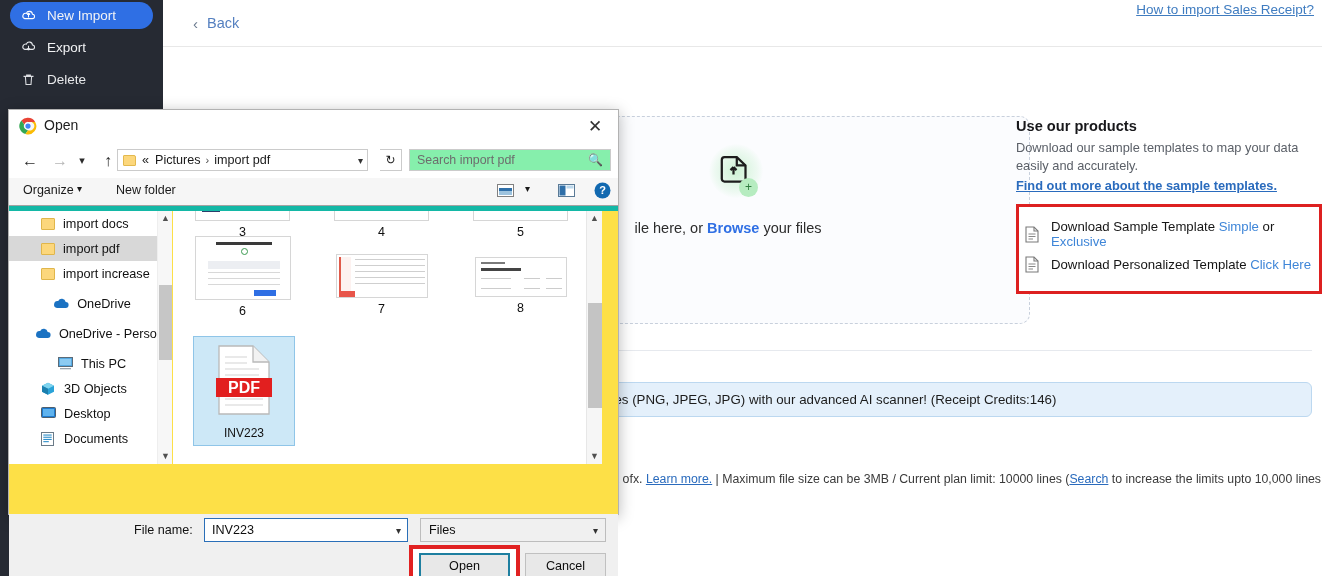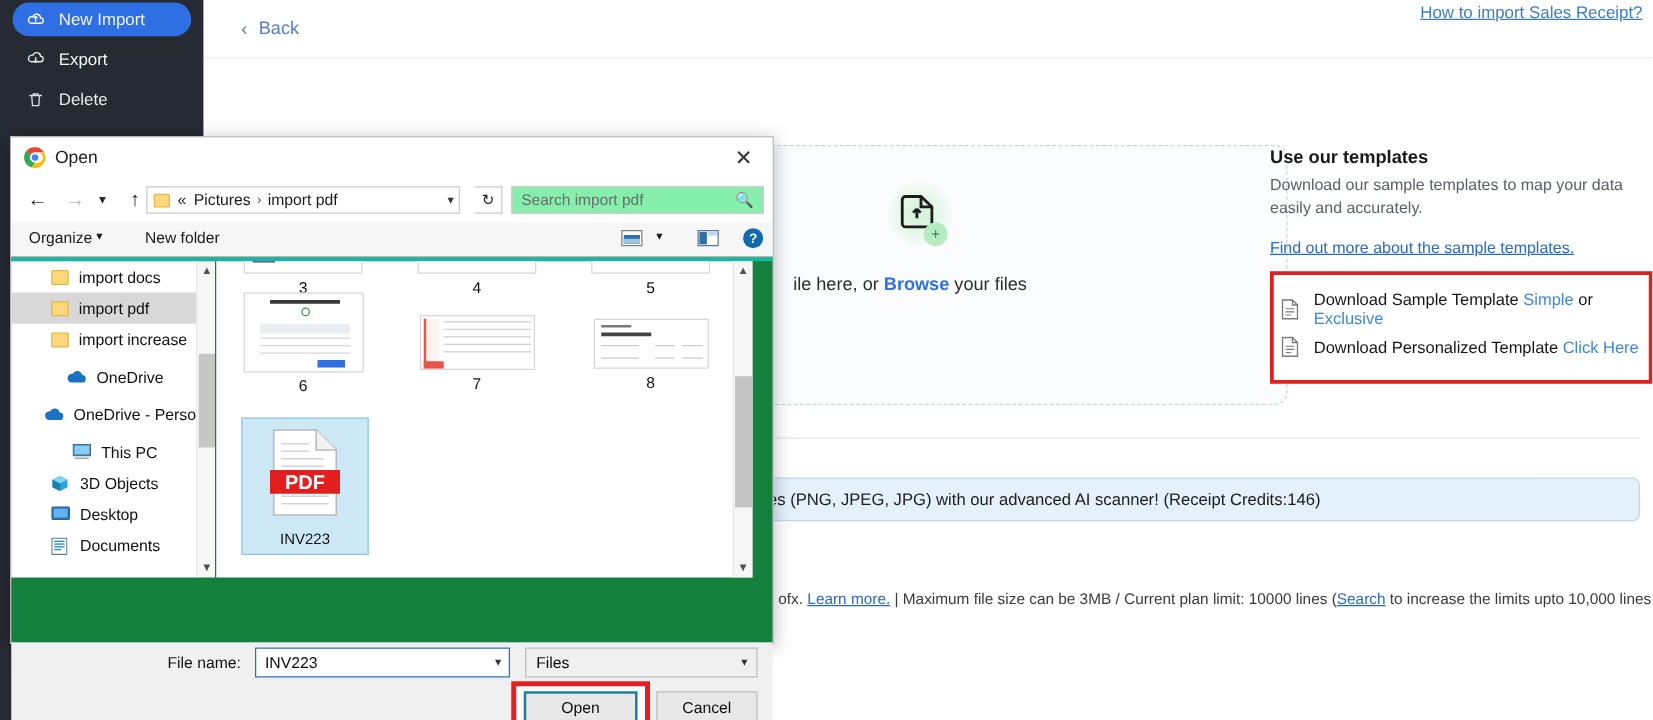--- a/index.html
+++ b/index.html
@@ -96,21 +96,21 @@
   .footer-note {
     position: absolute; left: 207px; top: 425px; font-size: 12.3px; color: #3a3a3a;
     white-space: nowrap;
   }
   .footer-note a { color: #2a6bbd; text-decoration: underline; }
 
   
   .tmpl { position: absolute; left: 853px; top: 71px; width: 306px; }
   .tmpl h3 { font-size: 14.6px; color: #18181b; font-weight: 700; }
   .tmpl p { font-size: 12.8px; color: #5b6068; line-height: 1.38; margin-top: 5px; }
-  .tmpl .learn { display:inline-block; margin-top:16px; font-size:12.8px; color:#2a6bbd; text-decoration: underline; }
+  .tmpl .learn { display:inline-block; margin-top:4px; font-size:12.8px; color:#2a6bbd; text-decoration: underline; font-weight: bold; }
   .tmpl-box {
     margin-top: 10px; border: 3px solid #dd2020; background: #ffffff;
     padding: 12px 3px 12px 6px;
   }
   .tmpl-row { display:flex; align-items:center; gap:12px; height:30px; font-size:13.2px; color:#161616; }
   .tmpl-row .doc-ico { width:14px; height:17px; flex:0 0 14px; }
   .tmpl-row a { color:#3f86d8; text-decoration:none; }
 
   
   .dialog {
@@ -142,21 +142,21 @@
     position:absolute; left:400px; top:7px; width:202px; height:22px;
     border:1px solid #cbcbcb; background:#86efac; display:flex; align-items:center;
   }
   .searchbox span { font-size:12.4px; color:#6d6d6d; padding-left:7px; }
   .searchbox .mag { position:absolute; right:7px; color:#3b3b3b; font-size:12px; }
 
   .dlg-toolbar { position:relative; height:28px; background:#f6f6f6; border-bottom:1px solid #a3a3a3; }
   .tb-item { position:absolute; top:5px; font-size:12.5px; color:#1a1a1a; }
   .tb-ico { position:absolute; top:4px; }
 
-  .dlg-body { position:relative; height:308px; background:#15803d; border-top:3px solid #14b8a6; }
+  .dlg-body { position:relative; height:308px; background:#fde047; border-top:5px solid #14b8a6; }
 
   
   .tree { position:absolute; left:0; top:0; width:148px; height:253px; background:#fff; overflow:hidden; }
   .tree-row { display:flex; align-items:center; gap:8px; height:25px; font-size:12.7px; color:#111; padding-left:18px; white-space:nowrap; }
   .tree-row.sel { background:#d8d8d8; }
   .tree-row.indent1 { padding-left:32px; }
   .tree-row.gap { margin-top:5px;justify-content:center; }
   .ico-folder { width:14px; height:12px; background:#fcd77c; border:1px solid #e0b64b; border-radius:1px; }
   .ico-cloud { width:16px; height:11px; }
   .ico-pc { width:15px; height:13px; }
@@ -289,21 +289,21 @@
       </div>
 
       <div class="footer-note">
         <span>Supported file formats: xls, xlsx, csv, txt, qfx &amp; ofx.</span>
         <a href="#">Learn more.</a>
         <span>|</span>
         <span>Maximum file size can be 3MB / Current plan limit: 10000 lines (</span><a href="#">Search</a><span> to increase the limits upto 10,000 lines )</span>
       </div>
 
       <div class="tmpl">
-        <h3>Use our templates</h3>
+        <h3>Use our products</h3>
         <p>Download our sample templates to map your data easily and accurately.</p>
         <a class="learn" href="#">Find out more about the sample templates.</a>
 
         <div class="tmpl-box">
           <div class="tmpl-row">
             <span class="doc-ico">
               <svg width="14" height="17" viewBox="0 0 14 17" fill="none" stroke="#7a7a7a" stroke-width="1.1">
                 <path d="M1 1h8l4 4v11H1z"></path>
                   <path d="M9 1v4h4"></path>
                 <path d="M3.5 8h7M3.5 10.5h7M3.5 13h4.5" stroke-width="0.9"></path>

